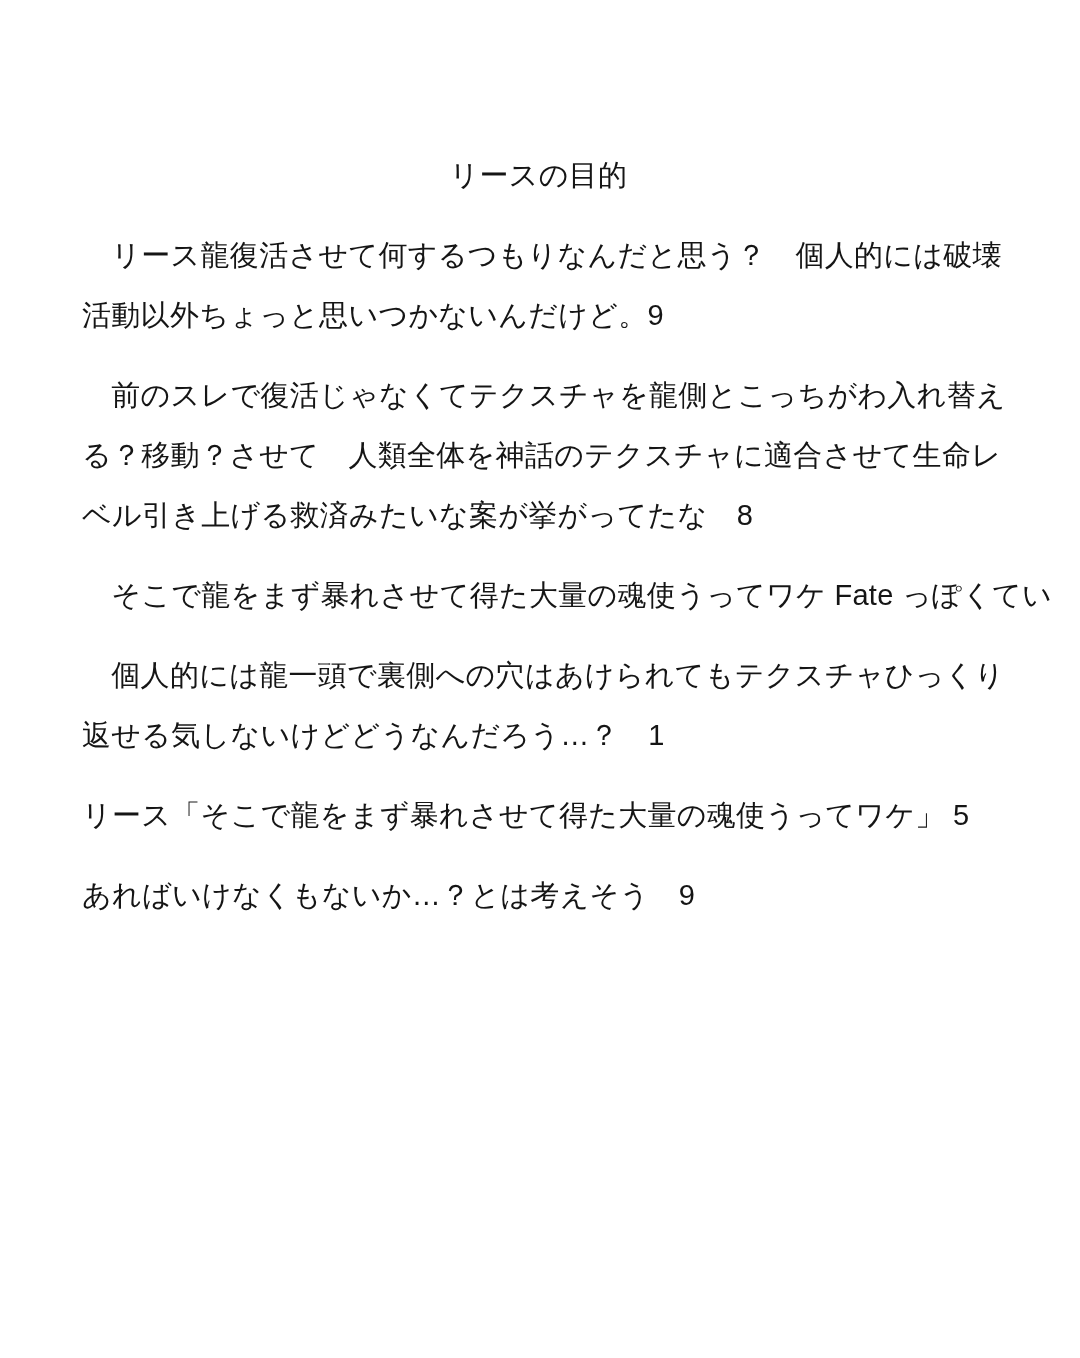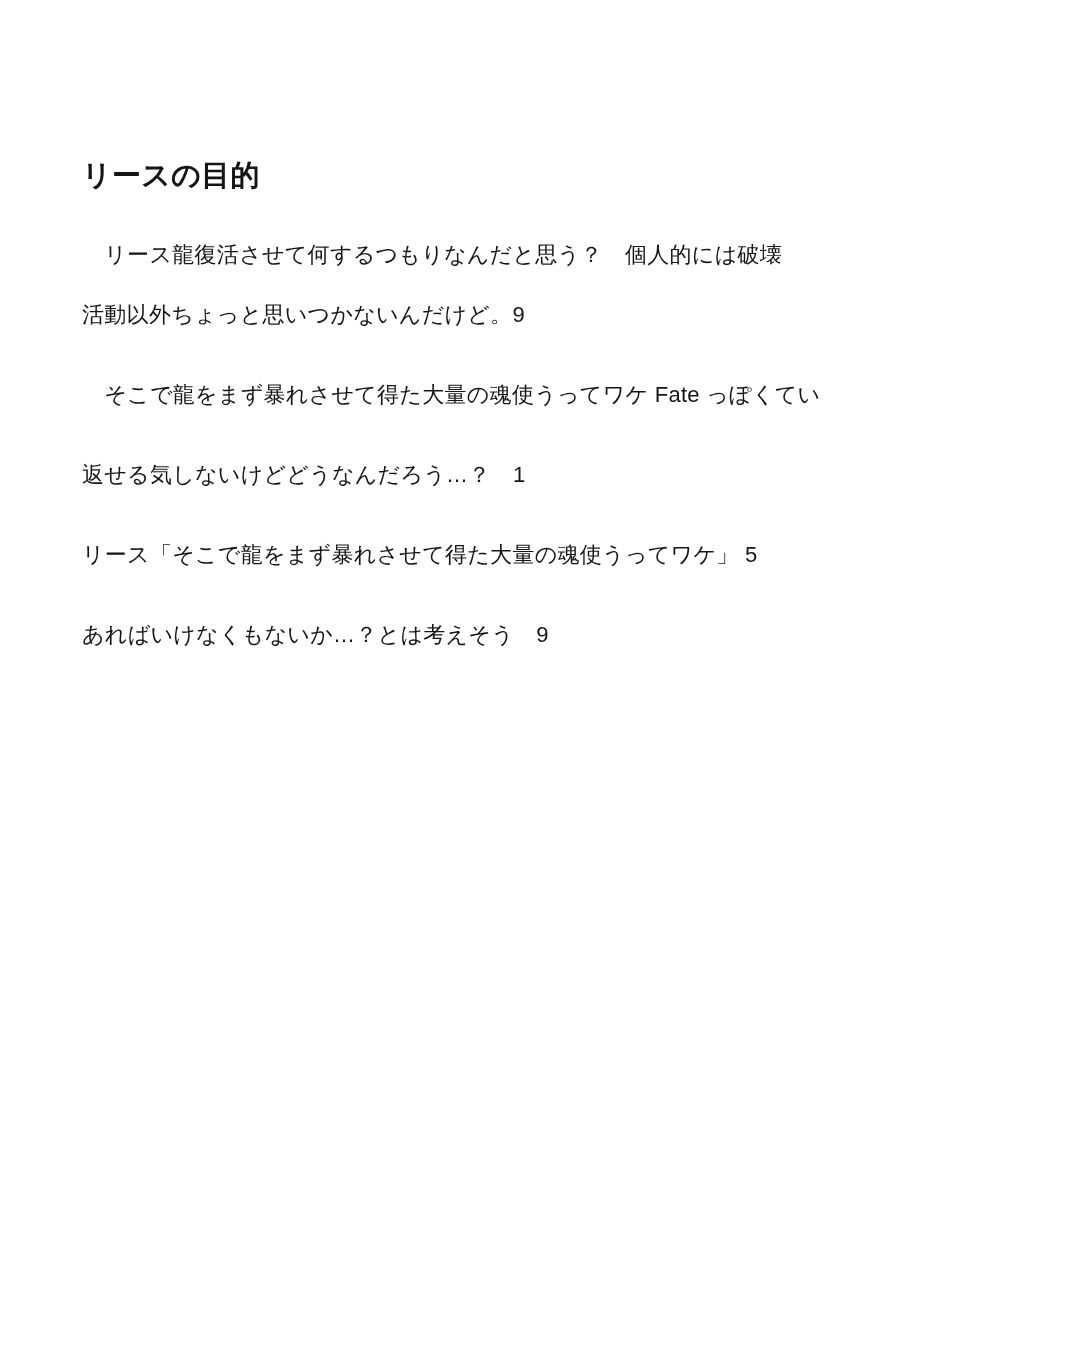--- a/index.html
+++ b/index.html
@@ -20,52 +20,59 @@
     height: 1358px;
     padding: 145px 85px 0 82px;
     background: #ffffff;
   }
   .doc-title {
     height: 60px;
     line-height: 60px;
     font-size: 29px;
     letter-spacing: 0.3px;
     white-space: pre;
-    font-weight: bold;
+    font-weight: normal;
+    text-align: center;
   }
   .paragraph {
     margin-top: 20px;
   }
   .line {
     height: 60px;
     line-height: 60px;
-    font-size: 22px;
+    font-size: 29px;
     letter-spacing: 0.3px;
     white-space: pre;
   }
 </style>
 </head>
 <body>
 
 <div class="page">
 
   <div class="doc-title">リースの目的</div>
 
   <div class="paragraph">
     <div class="line">　リース龍復活させて何するつもりなんだと思う？　個人的には破壊</div>
     <div class="line">活動以外ちょっと思いつかないんだけど。9</div>
   </div>
 
+  <div class="paragraph">
+    <div class="line">　前のスレで復活じゃなくてテクスチャを龍側とこっちがわ入れ替え</div>
+    <div class="line">る？移動？させて　人類全体を神話のテクスチャに適合させて生命レ</div>
+    <div class="line">ベル引き上げる救済みたいな案が挙がってたな　8</div>
+  </div>
 
 
   <div class="paragraph">
     <div class="line">　そこで龍をまず暴れさせて得た大量の魂使うってワケ Fate っぽくてい</div>
   </div>
 
   <div class="paragraph">
+    <div class="line">　個人的には龍一頭で裏側への穴はあけられてもテクスチャひっくり</div>
     <div class="line">返せる気しないけどどうなんだろう…？　1</div>
   </div>
 
   <div class="paragraph">
     <div class="line">リース「そこで龍をまず暴れさせて得た大量の魂使うってワケ」 5</div>
   </div>
 
   <div class="paragraph">
     <div class="line">あればいけなくもないか…？とは考えそう　9</div>
   </div>

